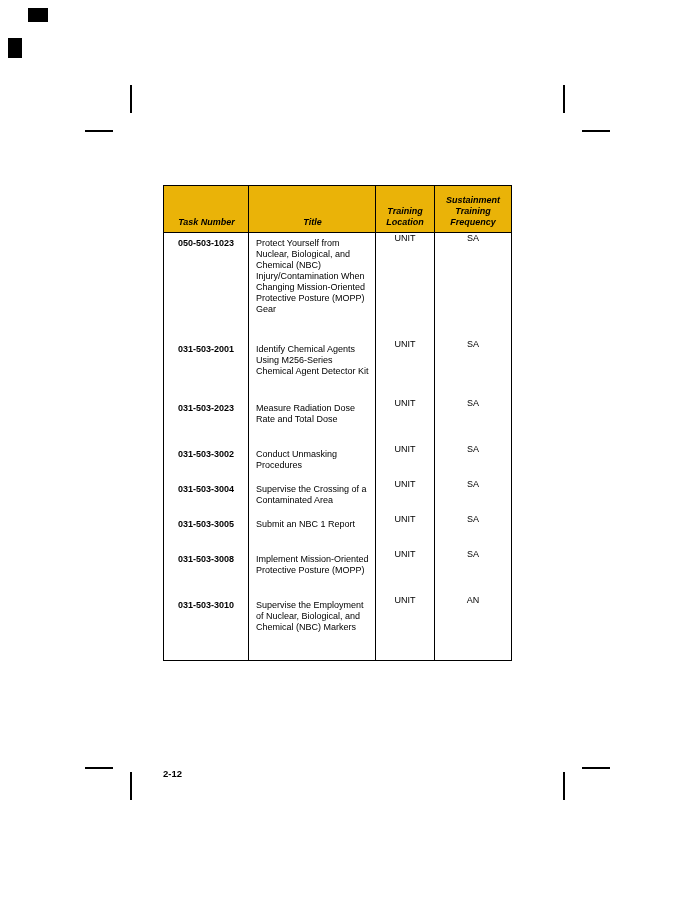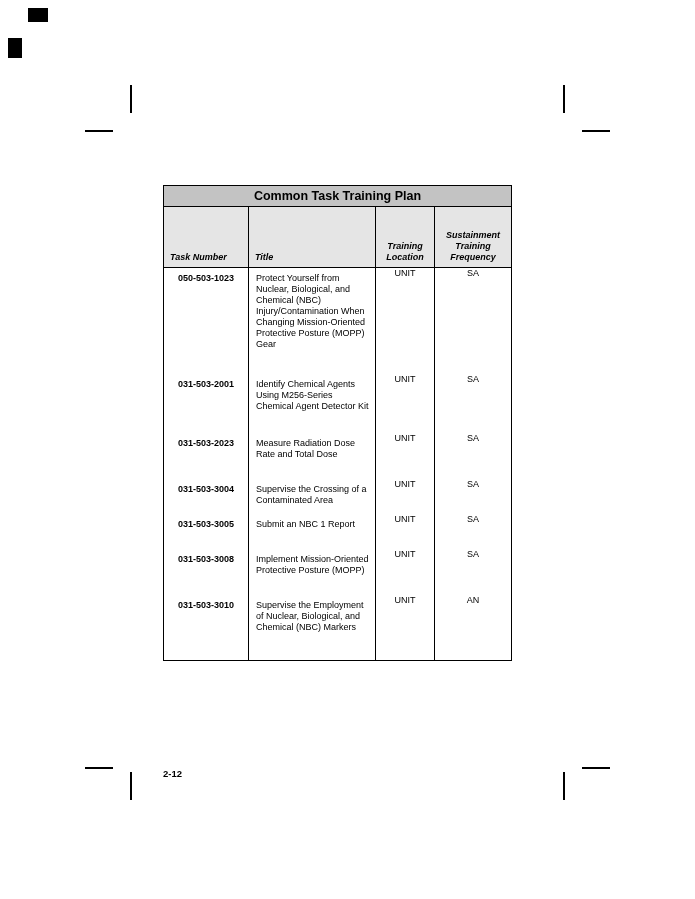--- a/index.html
+++ b/index.html
@@ -42,26 +42,26 @@
   .ctp col.c2 { width: 127px; }
   .ctp col.c3 { width: 59px; }
   .ctp col.c4 { width: 77px; }
 
   .ctp .title-cell {
     border: 1px solid #000; background: #c3c3c3;
     height: 21px; text-align: center; vertical-align: middle;
     font-weight: bold; font-size: 12.5px;
   }
   .ctp .col-head {
-    border: 1px solid #000; background: #e5e5e5;
-    height: 61px; vertical-align: bottom;
+    border: 1px solid #000; background: #eab308;
+    height: 47px; vertical-align: bottom;
     font-weight: bold; font-style: italic; font-size: 9px;
     padding: 3px 5px 4px 6px;
   }
-  .ctp .col-head.left { text-align: left; }
+  .ctp .col-head.left { text-align: center; }
   .ctp .col-head.center { text-align: center; padding-left: 3px; padding-right: 3px; }
   .ctp .subject-cell {
     border: 1px solid #000; background: #e4e4e4;
     font-weight: bold; font-size: 9px; height: 16px;
     padding: 2px 4px; text-align: left; vertical-align: middle;
   }
   .ctp tbody td {
     border-left: 1px solid #000; border-right: 1px solid #000;
     border-top: none; border-bottom: none;
     vertical-align: top;
@@ -102,23 +102,20 @@
 
   <table class="ctp">
     <colgroup>
       <col class="c1">
         <col class="c2">
         <col class="c3">
         <col class="c4">
     </colgroup>
     <thead>
       <tr>
-        <th class="title-cell" colspan="4">Common Task Training Plan</th>
-      </tr>
-      <tr>
         <th class="col-head left">Task Number</th>
         <th class="col-head left">Title</th>
         <th class="col-head center">Training Location</th>
         <th class="col-head center">Sustainment Training Frequency</th>
       </tr>
     </thead>
     <tbody>
       <tr class="r1">
         <td class="num">050-503-1023</td>
         <td class="ttl">Protect Yourself from Nuclear, Biological, and Chemical (NBC) Injury/Contamination When Changing Mission-Oriented Protective Posture (MOPP) Gear</td>
@@ -127,20 +124,26 @@
       </tr>
       <tr class="r2">
         <td class="num">031-503-2001</td>
         <td class="ttl">Identify Chemical Agents Using M256-Series Chemical Agent Detector Kit</td>
         <td class="loc">UNIT</td>
         <td class="freq">SA</td>
       </tr>
       <tr class="r3">
         <td class="num">031-503-2023</td>
         <td class="ttl">Measure Radiation Dose Rate and Total Dose</td>
+        <td class="loc">UNIT</td>
+        <td class="freq">SA</td>
+      </tr>
+      <tr class="r4">
+        <td class="num">031-503-3002</td>
+        <td class="ttl">Conduct Unmasking Procedures</td>
         <td class="loc">UNIT</td>
         <td class="freq">SA</td>
       </tr>
       <tr class="r5">
         <td class="num">031-503-3004</td>
         <td class="ttl">Supervise the Crossing of a Contaminated Area</td>
         <td class="loc">UNIT</td>
         <td class="freq">SA</td>
       </tr>
       <tr class="r6">

